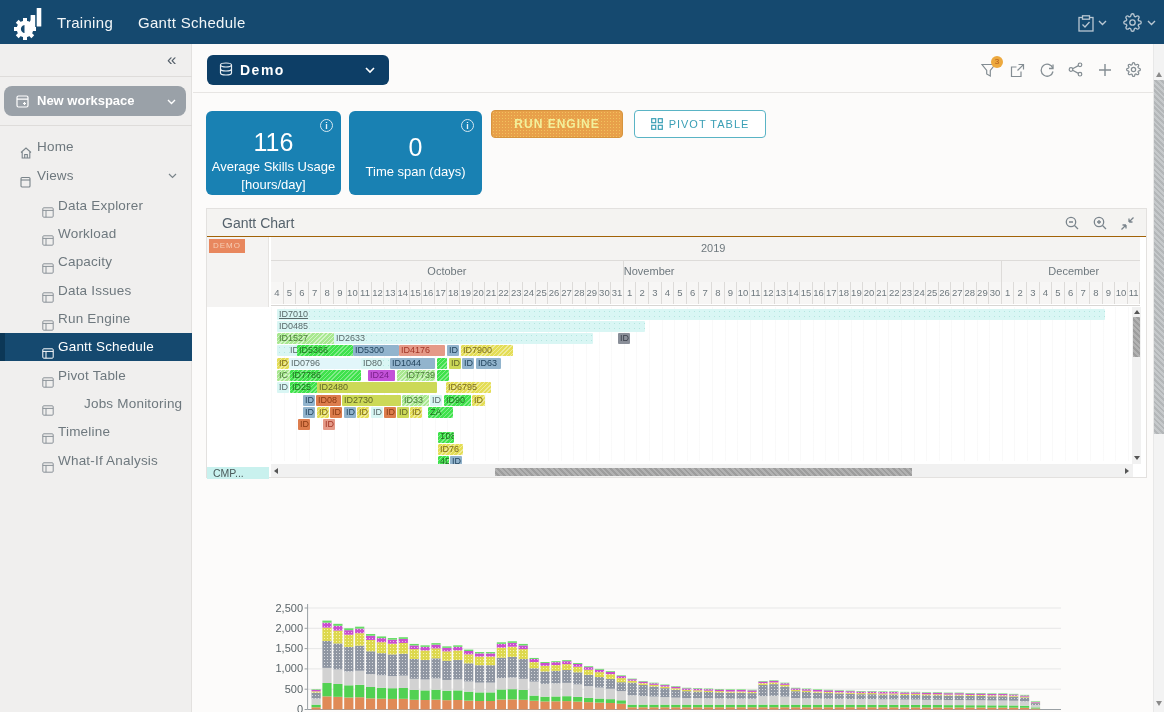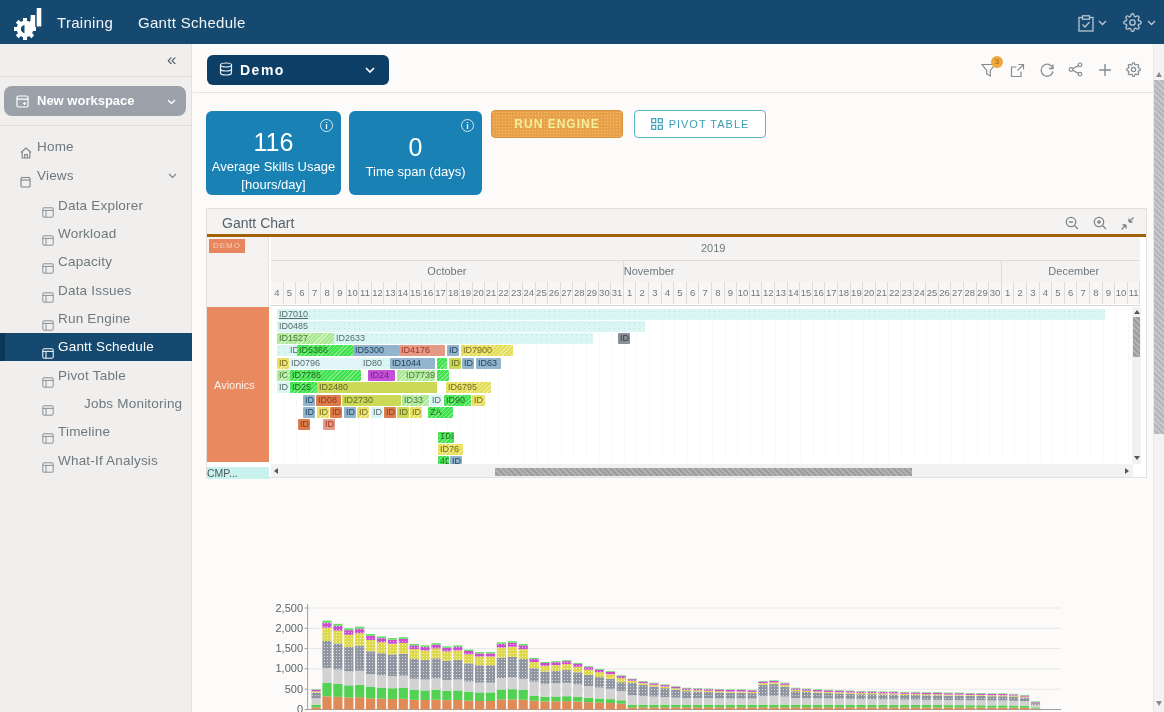--- a/index.html
+++ b/index.html
@@ -26,27 +26,27 @@
 .kpi .l1 { font-size:13px; margin-top:2px; }
 .kpi .l2 { font-size:13px; margin-top:3px; }
 .kpi .info { position:absolute; right:8px; top:8px; width:13px; height:13px; border:1px solid #d7e8f1; border-radius:50%; font-size:9px; line-height:13px; text-align:center; color:#e8f2f7; font-weight:bold; }
 #runbtn { left:491px; top:110px; width:132px; height:28px; border-radius:4px; border:1px solid #d6943e;
   background:#e8a04a; background-image:radial-gradient(#f2c25e 0.8px, rgba(0,0,0,0) 1px); background-size:3px 3px;
   color:#f2f09c; font-size:12px; font-weight:bold; letter-spacing:1px; text-align:center; line-height:27px; }
 #pivbtn { left:634px; top:110px; width:132px; height:28px; border-radius:4px; border:1px solid #5ab4c5; background:#fff;
   color:#3a9fb5; font-size:11px; letter-spacing:1px; text-align:center; line-height:26px; }
 
 .panel { left:206px; width:941px; background:#fff; border:1px solid #e3e1df; }
-.phead { position:absolute; left:0; top:0; width:100%; height:28px; background:#f4f3f1; border-bottom:3px solid #a16207; color:#55626c; font-size:14px; }
+.phead { position:absolute; left:0; top:0; width:100%; height:28px; background:#f4f3f1; border-bottom:1px solid #a16207; color:#55626c; font-size:14px; }
 
 #gantt { top:208px; height:270px; }
 .gcol { position:absolute; left:0; top:28px; width:62px; height:70px; background:#f4f3f2; border-right:1px solid #e6e4e2; }
 .demo-tag { position:absolute; left:2px; top:30px; width:36px; height:14px; background:#e8875e; color:#f6cdb4; font-size:8px; line-height:14px; text-align:center; letter-spacing:1px; }
 .avionics { position:absolute; left:0; top:98px; width:62px; height:155px; background:#e8895f; color:#fdf2ec; font-size:11px; }
-.cmp { position:absolute; left:0; top:258px; width:62px; height:12px; background:#c9f1ee; color:#4a5a5a; font-size:10.5px; line-height:12px; }
+.cmp { position:absolute; left:0; top:258px; width:62px; height:12px; background:#c9f1ee; color:#4a5a5a; font-size:10.5px; line-height:12px; padding-left:6px; }
 .gbar { position:absolute; height:11px; line-height:11px; font-size:9px; overflow:hidden; white-space:nowrap; padding-left:2px; border-radius:1px; }
 
 .gh { position:absolute; background:#f4f3f2; color:#6e787e; overflow:hidden; }
 .daycell { position:absolute; top:0; height:22px; border-right:1px solid #dddbd9; font-size:9.5px; color:#6e787e; text-align:center; line-height:22px; background:#f7f6f5; }
 
 .sbtrack { background:#f1f1f1; }
 
 #res { top:486px; height:226px; }
 .rsel { position:absolute; left:71px; top:50px; width:169px; height:27px; border:1px solid #d4d2d0; border-radius:3px; background:#fff; color:#9aa2a8; font-size:13px; line-height:25px; padding-left:10px; }
 </style></head><body>
@@ -217,23 +217,20 @@
 <svg class="abs" style="left:886px;top:7px" width="14" height="14" viewBox="0 0 14 14" fill="none" stroke="#7a848c" stroke-width="1.3">
           <circle cx="6" cy="6" r="4.7"></circle>
           <path d="M9.5 9.5 L13 13 M4 6 h4 M6 4 v4"></path>
         </svg>
 <svg class="abs" style="left:913px;top:7px" width="15" height="15" viewBox="0 0 15 15" fill="none" stroke="#7a848c" stroke-width="1.3">
           <path d="M13.5 1.5 L9 6 M9 6 h3.5 M9 6 v-3.5 M1.5 13.5 L6 9 M6 9 H2.5 M6 9 v3.5"></path>
         </svg>
 </div>
 <div class="gcol"></div>
 <div class="demo-tag">DEMO</div>
-<div class="avionics">
-        <span style="position:absolute;left:7px;top:72px">Avionics</span>
-      </div>
 <div class="cmp">CMP...</div>
 <div class="gh" style="left:64px;top:28px;width:869px;height:24px;border-bottom:1px solid #dddbd9;font-size:11px">
         <span style="position:absolute;left:430px;top:5px">2019</span>
       </div>
 <div class="gh" style="left:64px;top:52px;width:869px;height:21px;font-size:11px">
 <div style="position:absolute;left:0.0px;top:0;width:352.8px;height:21px;border-right:1px solid #dddbd9;text-align:center;line-height:21px;overflow:hidden">October</div>
 <div style="position:absolute;left:352.8px;top:0;width:378.0px;height:21px;border-right:1px solid #dddbd9;line-height:21px;overflow:hidden">November</div>
 <div style="position:absolute;left:730.8px;top:0;width:144.9px;height:21px;border-right:1px solid #dddbd9;text-align:center;line-height:21px;overflow:hidden">December</div>
 </div>
 <div class="abs" style="left:64px;top:73px;width:869px;height:23px;overflow:hidden">

